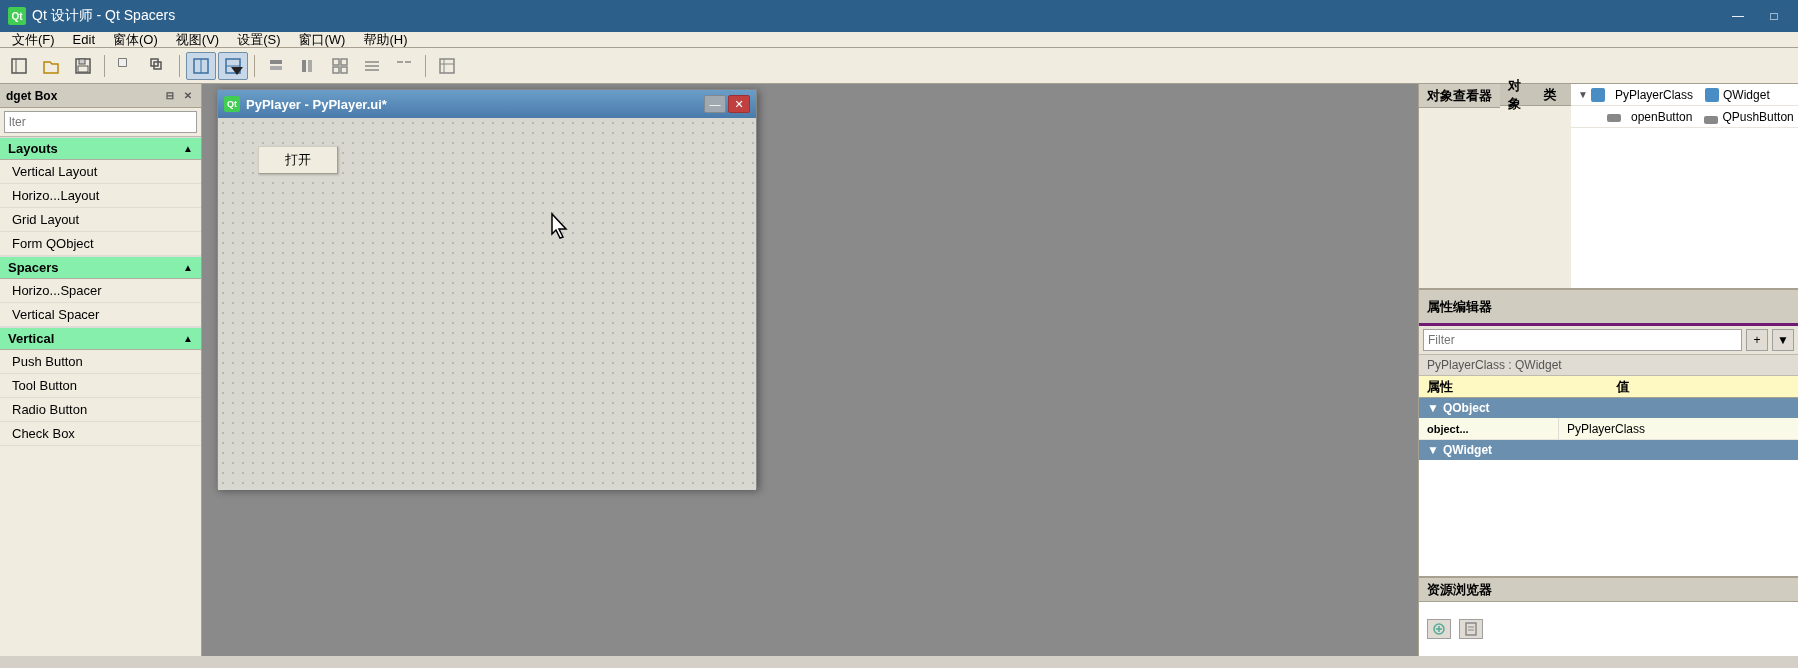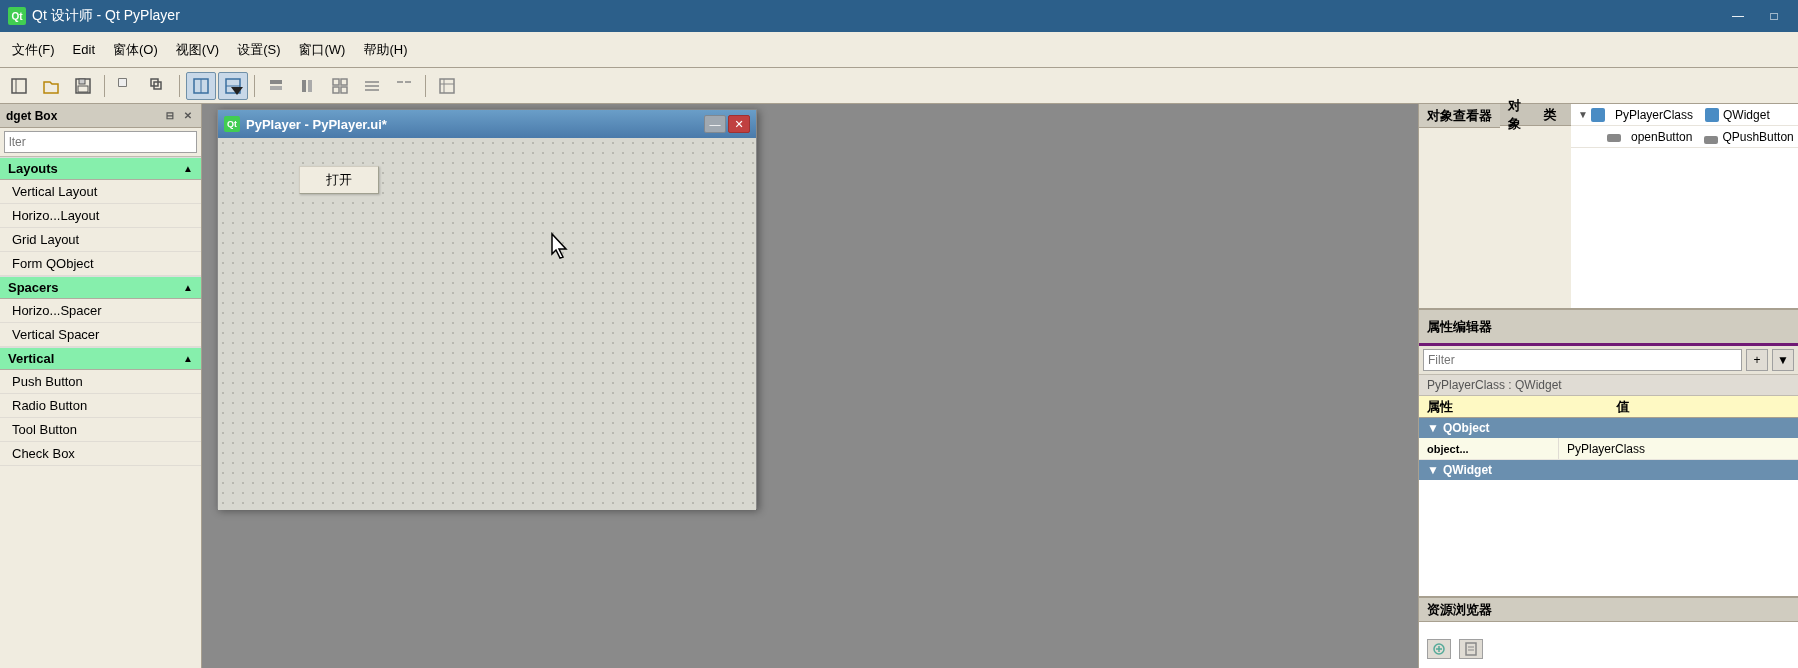--- a/index.html
+++ b/index.html
@@ -51,21 +51,21 @@
       justify-content: center;
       color: white;
       font-size: 12px;
       cursor: pointer;
       background: transparent;
       border: none;
     }
 
     
     #menu-bar {
-      height: 36px;
+      height: 16px;
       background: #f0ece0;
       display: flex;
       align-items: center;
       padding: 0 4px;
       border-bottom: 1px solid #a8a090;
       gap: 2px;
     }
     .menu-item {
       padding: 2px 8px;
       cursor: pointer;
@@ -266,21 +266,20 @@
       background: #f0ece0;
       border: 1px solid #a0a090;
       border-top: 1px solid #d0ccc0;
       border-left: 1px solid #d0ccc0;
       display: flex;
       align-items: center;
       justify-content: center;
       font-size: 13px;
       cursor: pointer;
       box-shadow: 1px 1px 2px rgba(0,0,0,0.2);
-      margin-left: 41px;
     }
 
     
     #right-panels {
       width: 380px;
       background: #d4d0c8;
       display: flex;
       flex-direction: column;
       border-left: 1px solid #a8a090;
     }
@@ -492,21 +491,21 @@
     ::-webkit-scrollbar-track { background: #f0ece0; }
     ::-webkit-scrollbar-thumb { background: #c0bbb0; border-radius: 2px; }
   </style>
 </head>
 <body>
 
 <div id="title-bar">
   <div class="qt-logo">
     <span>Qt</span>
   </div>
-  <span class="title-text">Qt 设计师 - Qt PyPlayer</span>
+  <span class="title-text">Qt 设计师 - Qt Spacers</span>
   <div class="win-controls">
     <button class="win-btn">—</button>
     <button class="win-btn">□</button>
   </div>
 </div>
 
 <div id="menu-bar">
   <span class="menu-item">文件(F)</span>
   <span class="menu-item">Edit</span>
   <span class="menu-item">窗体(O)</span>
@@ -636,22 +635,22 @@
         <span class="arrow">▲</span>
       </div>
       <div class="wb-item">Horizo...Spacer</div>
       <div class="wb-item">Vertical Spacer</div>
 
       <div class="wb-category">
         <span>Vertical</span>
         <span class="arrow">▲</span>
       </div>
       <div class="wb-item">Push Button</div>
+      <div class="wb-item">Tool Button</div>
       <div class="wb-item">Radio Button</div>
-      <div class="wb-item">Tool Button</div>
       <div class="wb-item">Check Box</div>
     </div>
   </div>
 
   <div id="canvas-area">
 
     <div id="designer-window">
       <div id="designer-window-titlebar">
         <div class="qt-logo-sm">Qt</div>
         <span class="dw-title">PyPlayer - PyPlayer.ui*</span>

